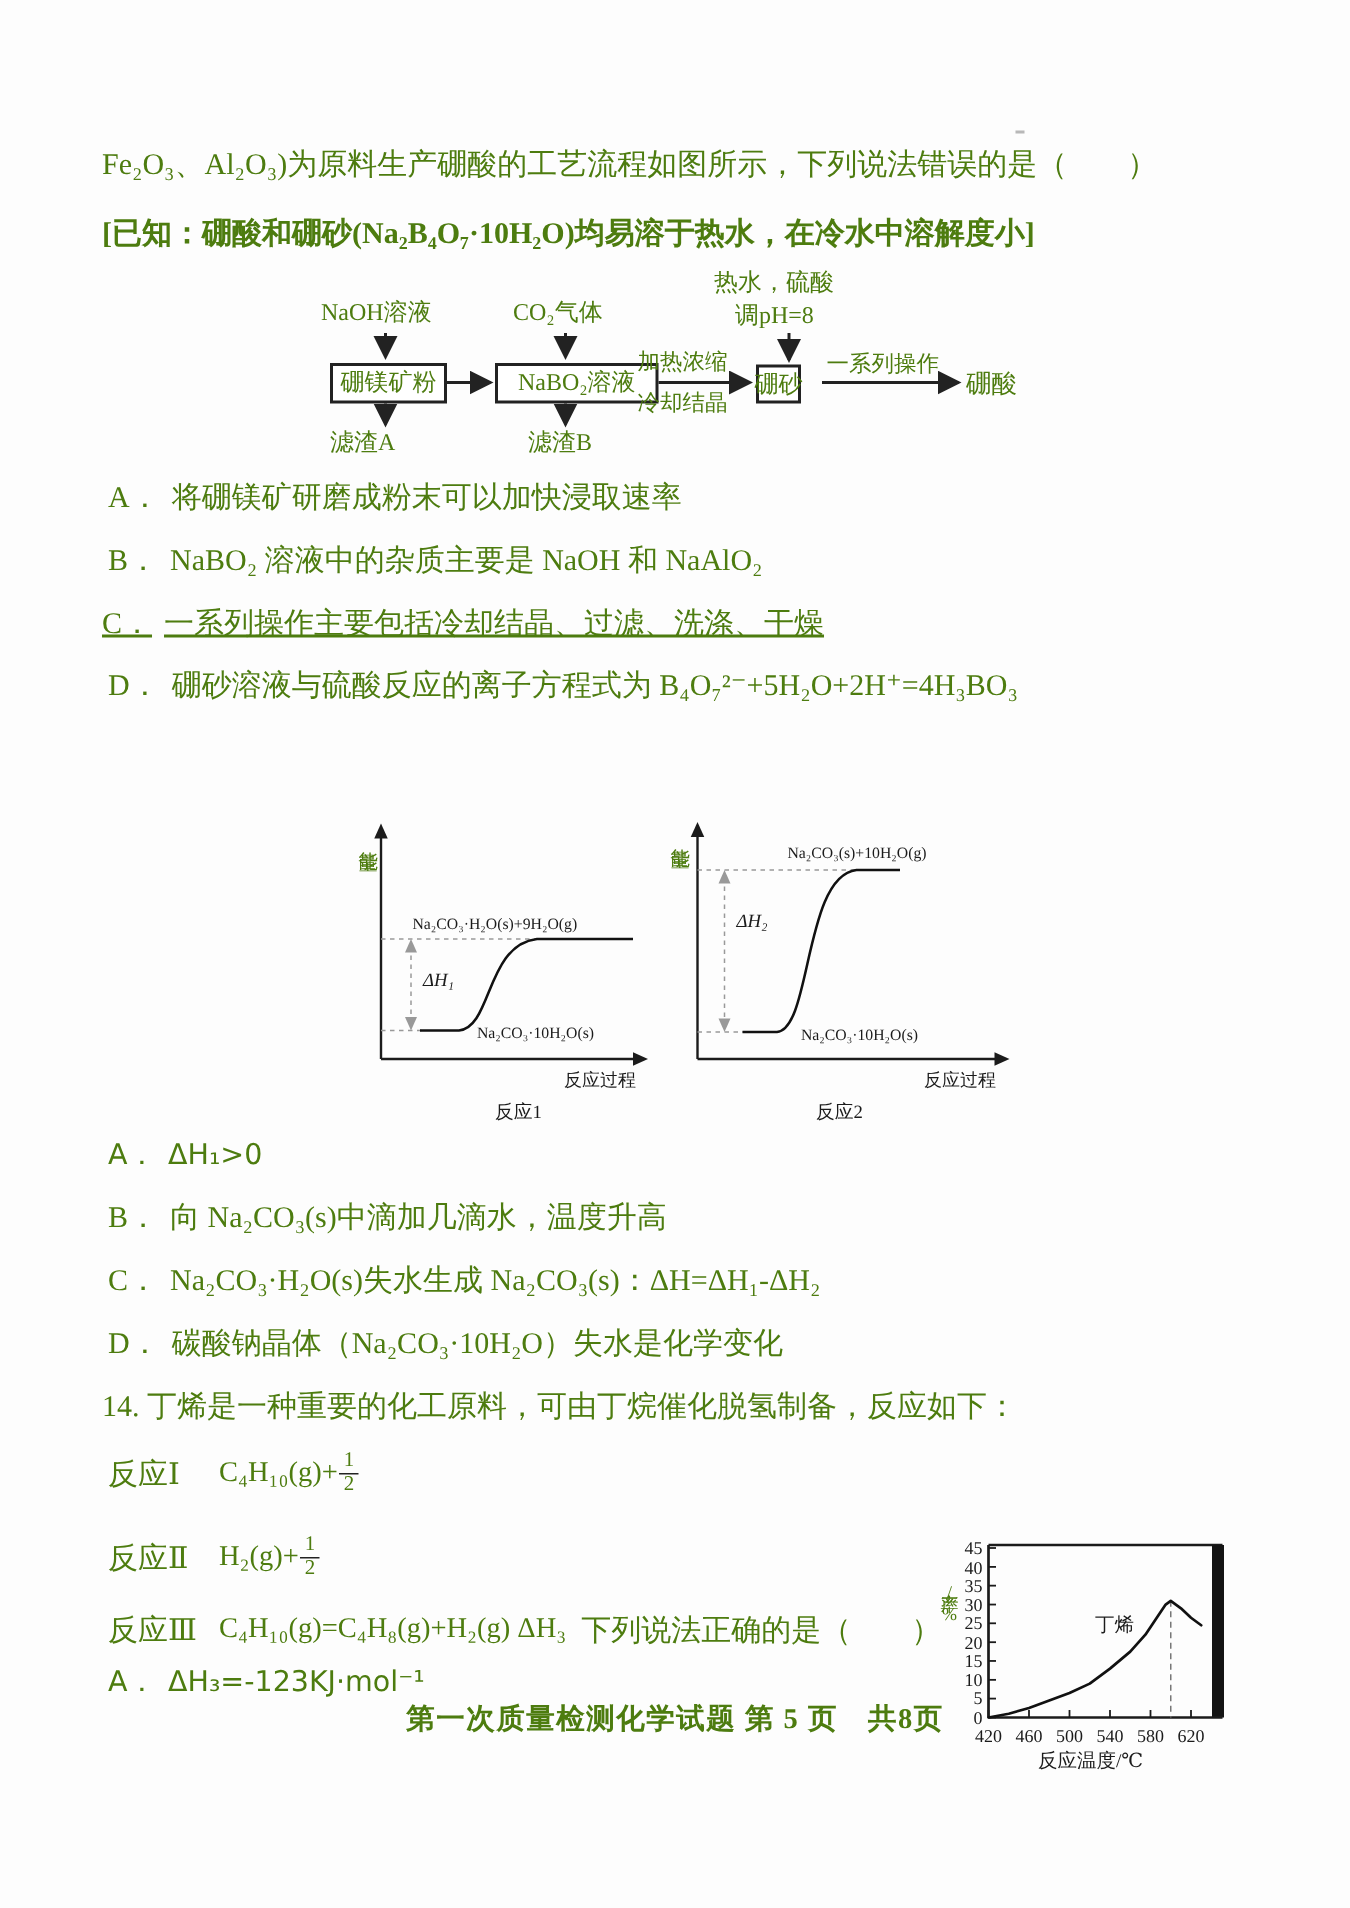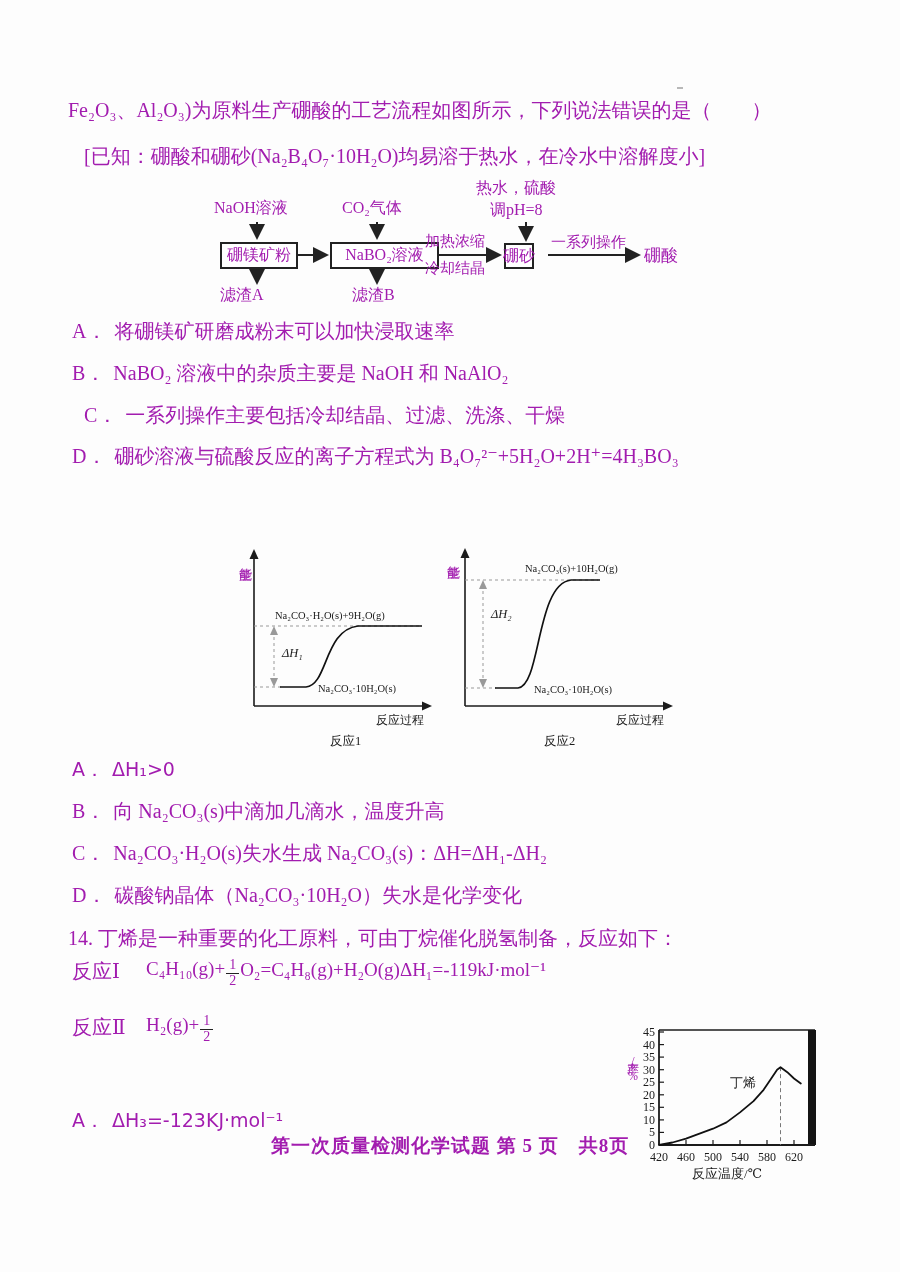--- a/index.html
+++ b/index.html
@@ -1,46 +1,46 @@
 <!DOCTYPE html>
 <html><head>
 <meta charset="utf-8">
 <style>
   html,body{margin:0;padding:0;background:#fff;}
   .page{position:relative;width:900px;height:1272px;background:#fdfdfd;overflow:hidden;
-        font-family:"Liberation Serif","DejaVu Serif",serif;color:#a21caf;}
+        font-family:"Liberation Serif","DejaVu Serif",serif;color:#4d7c0f;}
   .abs{position:absolute;}
   .line{font-size:20px;line-height:44px;white-space:pre-line;}
   .opt{font-size:20px;white-space:pre;}
   .opt .lab{margin-right:8px;}
   .sans{font-family:"DejaVu Sans","Liberation Sans",sans-serif;font-size:19px;}
   .flabel{position:absolute;font-size:16px;white-space:nowrap;}
   .fsmall{position:absolute;font-size:15px;white-space:nowrap;}
   .fbox{position:absolute;border:2px solid #222;display:flex;align-items:center;justify-content:center;
         font-size:16px;white-space:nowrap;background:#fff;padding:0 2px;box-sizing:border-box;}
   .vert{writing-mode:vertical-rl;text-orientation:upright;letter-spacing:2px;}
-  .rxnrow{display:flex;align-items:flex-start;font-size:19px;white-space:nowrap;}
+  .rxnrow{display:flex;align-items:center;font-size:19px;white-space:nowrap;}
   .rxnrow .rlab{font-size:20px;width:74px;flex:0 0 auto;}
   .frac{display:inline-flex;flex-direction:column;align-items:center;line-height:1.05;
         font-size:14px;vertical-align:middle;margin:0 1px;}
   .frac .num{border-bottom:1px solid #222;padding:0 3px;}
   .tail{font-size:20px;margin-left:10px;}
   .footer{font-size:19px;font-weight:bold;text-align:center;letter-spacing:1px;}
   svg text{font-family:"Liberation Serif","DejaVu Serif",serif;fill:#1b1b1b;}
   .dot{background:#b8b8b8;}
 </style>
 </head>
 <body>
 
 <div class="page">
 
   <div class="abs dot" style="left:677px;top:87px;width:6px;height:2px;"></div>
 
   <div class="abs line" style="left:68px;top:88px;width:800px;">Fe₂O₃、Al₂O₃)为原料生产硼酸的工艺流程如图所示，下列说法错误的是（　　）</div>
-  <div class="abs line" style="left:84px;top:134px;width:800px;">[已知：硼酸和硼砂(Na₂B₄O₇·10H₂O)均易溶于热水，在冷水中溶解度小]</div>
+  <div class="abs line" style="left:68px;top:134px;width:800px;font-weight:bold;">[已知：硼酸和硼砂(Na₂B₄O₇·10H₂O)均易溶于热水，在冷水中溶解度小]</div>
 
   <div class="abs" style="left:180px;top:178px;width:530px;height:132px;">
     <svg class="abs" style="left:0;top:0;" width="530" height="132" viewBox="0 0 530 132">
       <defs>
         <marker id="m1" markerWidth="9" markerHeight="9" refX="7" refY="4" orient="auto">
           <path d="M0,0 L8,4 L0,8 z" fill="#222"></path>
         </marker>
       </defs>
       <g stroke="#222" stroke-width="2">
         <line x1="77" y1="44" x2="77" y2="60" marker-end="url(#m1)"></line>
@@ -63,21 +63,21 @@
     <div class="fsmall" style="left:245px;top:54px;">加热浓缩</div>
     <div class="fsmall" style="left:245px;top:81px;">冷却结晶</div>
     <div class="fsmall" style="left:371px;top:55px;">一系列操作</div>
     <div class="flabel" style="left:464px;top:66px;font-size:17px;">硼酸</div>
     <div class="flabel" style="left:40px;top:107px;">滤渣A</div>
     <div class="flabel" style="left:172px;top:107px;">滤渣B</div>
   </div>
 
   <div class="abs opt" style="left:72px;top:360px;"><span class="lab">B．</span><span>NaBO₂ 溶液中的杂质主要是 NaOH 和 NaAlO₂</span></div>
   <div class="abs opt" style="left:72px;top:318px;"><span class="lab">A．</span><span>将硼镁矿研磨成粉末可以加快浸取速率</span></div>
-  <div class="abs opt" style="left:84px;top:402px;"><span class="lab">C．</span><span>一系列操作主要包括冷却结晶、过滤、洗涤、干燥</span></div>
+  <div class="abs opt" style="left:68px;top:402px;text-decoration:underline;"><span class="lab">C．</span><span>一系列操作主要包括冷却结晶、过滤、洗涤、干燥</span></div>
   <div class="abs opt" style="left:72px;top:443px;"><span class="lab">D．</span><span>硼砂溶液与硫酸反应的离子方程式为 B₄O₇²⁻+5H₂O+2H⁺=4H₃BO₃</span></div>
 
 
   <span class="abs vert" style="left:236px;top:557px;font-size:13px;">能量</span>
   <svg class="abs" style="left:220px;top:546px;" width="230" height="205" viewBox="0 0 230 205">
     <g stroke="#1b1b1b" stroke-width="1.6" fill="none">
       <line x1="34" y1="160" x2="34" y2="10"></line>
       <line x1="34" y1="160" x2="204" y2="160"></line>
     </g>
     <polygon points="34,3 29.5,13 38.5,13" fill="#1b1b1b"></polygon>
@@ -127,32 +127,36 @@
 
   <div class="abs line" style="left:68px;top:916px;width:800px;">14. 丁烯是一种重要的化工原料，可由丁烷催化脱氢制备，反应如下：</div>
 
   <div class="abs rxnrow" style="left:72px;top:958px;height:48px;">
     <span class="rlab">反应Ⅰ</span>
     <span>C₄H₁₀(g)+</span>
     <span class="frac">
         <span class="num">1</span>
         <span class="den">2</span>
       </span>
-    <span>O₂=C₄H₈(g)+H₂O(g)ΔH₁=-119kJ·mol⁻¹</span>
   </div>
 
   <div class="abs rxnrow" style="left:72px;top:1014px;height:48px;">
     <span class="rlab">反应Ⅱ</span>
     <span>H₂(g)+</span>
     <span class="frac">
         <span class="num">1</span>
         <span class="den">2</span>
       </span>
   </div>
 
+  <div class="abs rxnrow" style="left:72px;top:1066px;height:40px;">
+    <span class="rlab">反应Ⅲ</span>
+    <span>C₄H₁₀(g)=C₄H₈(g)+H₂(g) ΔH₃</span>
+    <span class="tail">下列说法正确的是（　　）</span>
+  </div>
 
   <div class="abs opt sans" style="left:72px;top:1108px;"><span class="lab">A．</span><span>ΔH₃=-123KJ·mol⁻¹</span></div>
 
   <span class="abs vert" style="left:624px;top:1052px;font-size:12px;letter-spacing:1px;">产率/%</span>
   <svg class="abs" style="left:612px;top:1010px;" width="285" height="200" viewBox="0 0 285 200">
 
     <line x1="47" y1="20" x2="203" y2="20" stroke="#1b1b1b" stroke-width="1.6"></line>
     <rect x="196" y="20" width="8" height="115" fill="#141414"></rect>
     <line x1="47" y1="20" x2="47" y2="135" stroke="#1b1b1b" stroke-width="1.8"></line>
     <line x1="47" y1="135" x2="203" y2="135" stroke="#1b1b1b" stroke-width="1.8"></line>

